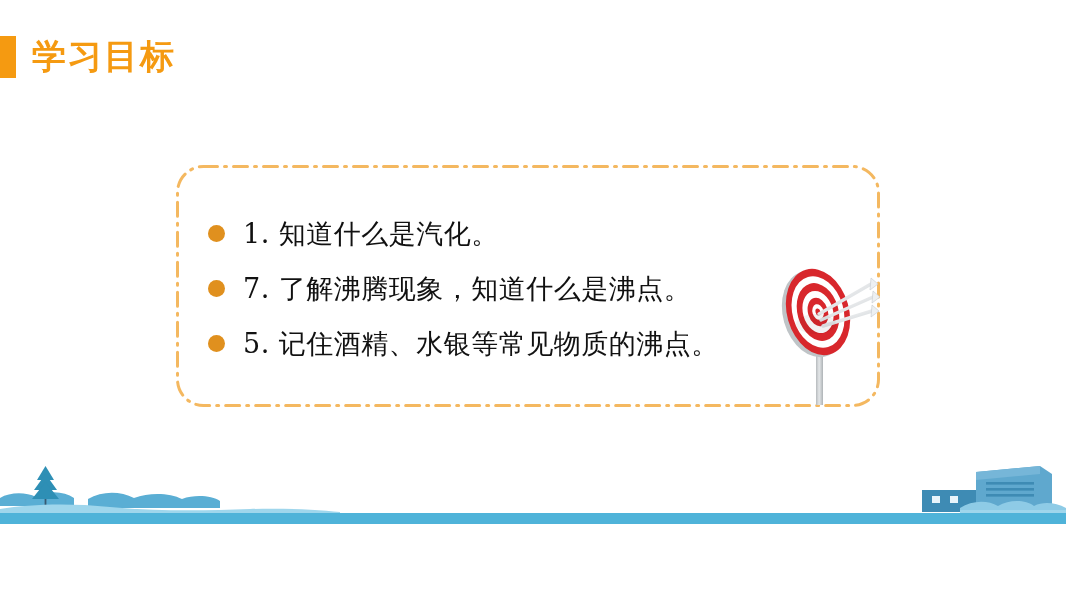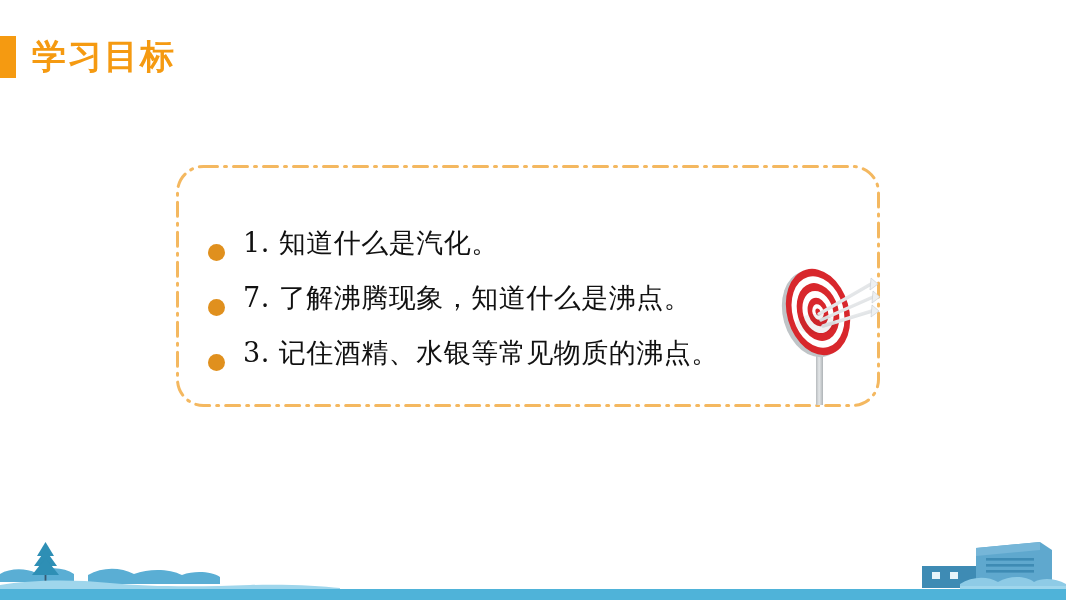--- a/index.html
+++ b/index.html
@@ -9,21 +9,21 @@
   body {
     width: 1066px;
     height: 600px;
     overflow: hidden;
     background: #ffffff;
     font-family: "Liberation Sans", "DejaVu Sans", sans-serif;
   }
   #slide {
     position: relative;
     width: 1066px;
-    height: 600px;
+    height: 524px;
     background: #ffffff;
   }
 
   
   #header-accent-bar {
     position: absolute;
     left: 0;
     top: 36px;
     width: 16px;
     height: 42px;
@@ -62,21 +62,21 @@
 
   
   #objectives-list {
     position: absolute;
     left: 208px;
     top: 206px;
     width: 660px;
   }
   .objective-row {
     display: flex;
-    align-items: flex-end;
+    align-items: center;
     height: 55px;
   }
   .objective-bullet {
     flex: 0 0 auto;
     width: 17px;
     height: 17px;
     border-radius: 50%;
     background: #E0901E;
     margin-right: 18px;
   }
@@ -135,21 +135,21 @@
     <div class="objective-row">
       <span class="objective-bullet"></span>
       <span class="objective-text">1. 知道什么是汽化。</span>
     </div>
     <div class="objective-row">
       <span class="objective-bullet"></span>
       <span class="objective-text">7. 了解沸腾现象，知道什么是沸点。</span>
     </div>
     <div class="objective-row">
       <span class="objective-bullet"></span>
-      <span class="objective-text">3. 记住酒精、水银等常见物质的沸点。</span>
+      <span class="objective-text">5. 记住酒精、水银等常见物质的沸点。</span>
     </div>
   </div>
 
   <div id="dartboard-illustration">
     <svg viewBox="0 0 110 150" aria-hidden="true">
       <defs>
         <linearGradient id="poleGrad" x1="0" y1="0" x2="1" y2="0">
           <stop offset="0%" stop-color="#B6BABD"></stop>
           <stop offset="45%" stop-color="#E4E7E9"></stop>
           <stop offset="100%" stop-color="#AEB3B6"></stop>

